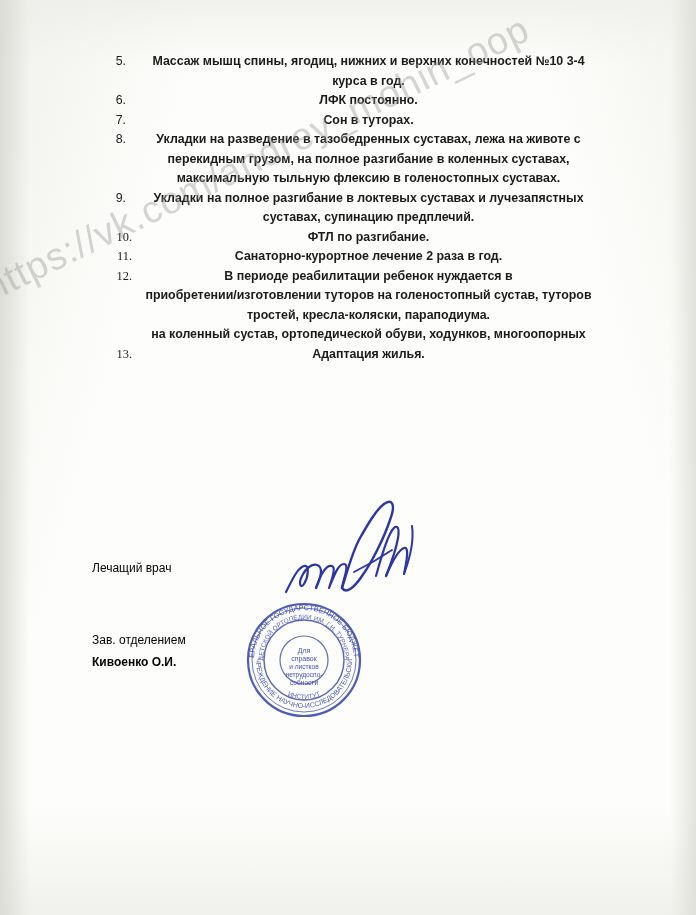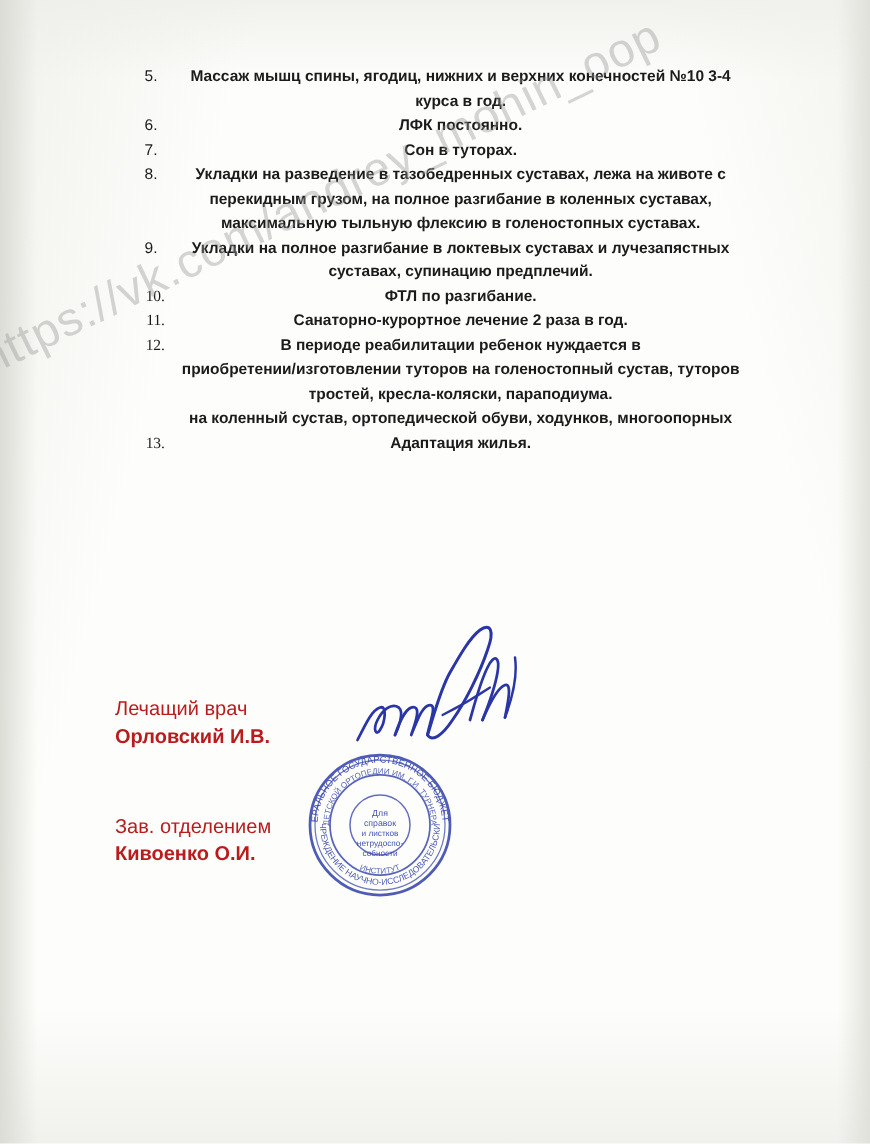--- a/index.html
+++ b/index.html
@@ -84,22 +84,22 @@
     display: block;
     text-indent: 0;
   }
 
   
   #sig-block {
     position: absolute;
     left: 92px;
     top: 558px;
     width: 260px;
-    color: #b91c1c;
-    font-size: 16px;
+    color: #000000;
+    font-size: 12px;
     line-height: 20px;
   }
   .sig-role { font-weight: normal; }
   .sig-name { font-weight: bold; margin-top: 2px; }
   #sig-block .group2 { margin-top: 52px; }
 
   
   #signature {
     position: absolute;
     left: 280px;
@@ -221,21 +221,20 @@
         <span class="cont">Адаптация жилья.</span>
       </span>
     </div>
 
 
   </div>
 
   <div id="sig-block">
     <div class="group1">
       <div class="sig-role">Лечащий врач</div>
-      <div class="sig-name">Орловский И.В.</div>
     </div>
     <div class="group2">
       <div class="sig-role">Зав. отделением</div>
       <div class="sig-name">Кивоенко О.И.</div>
     </div>
   </div>
 
   <svg id="signature" viewBox="0 0 180 140">
     <g fill="none" stroke="#2b36a6" stroke-linecap="round" stroke-linejoin="round">
       <path d="M6 112 C14 96 18 88 24 86 C30 84 28 98 24 104 C21 109 18 104 22 96 C26 88 33 82 39 86 C44 90 38 104 36 108" stroke-width="2.2"></path>

